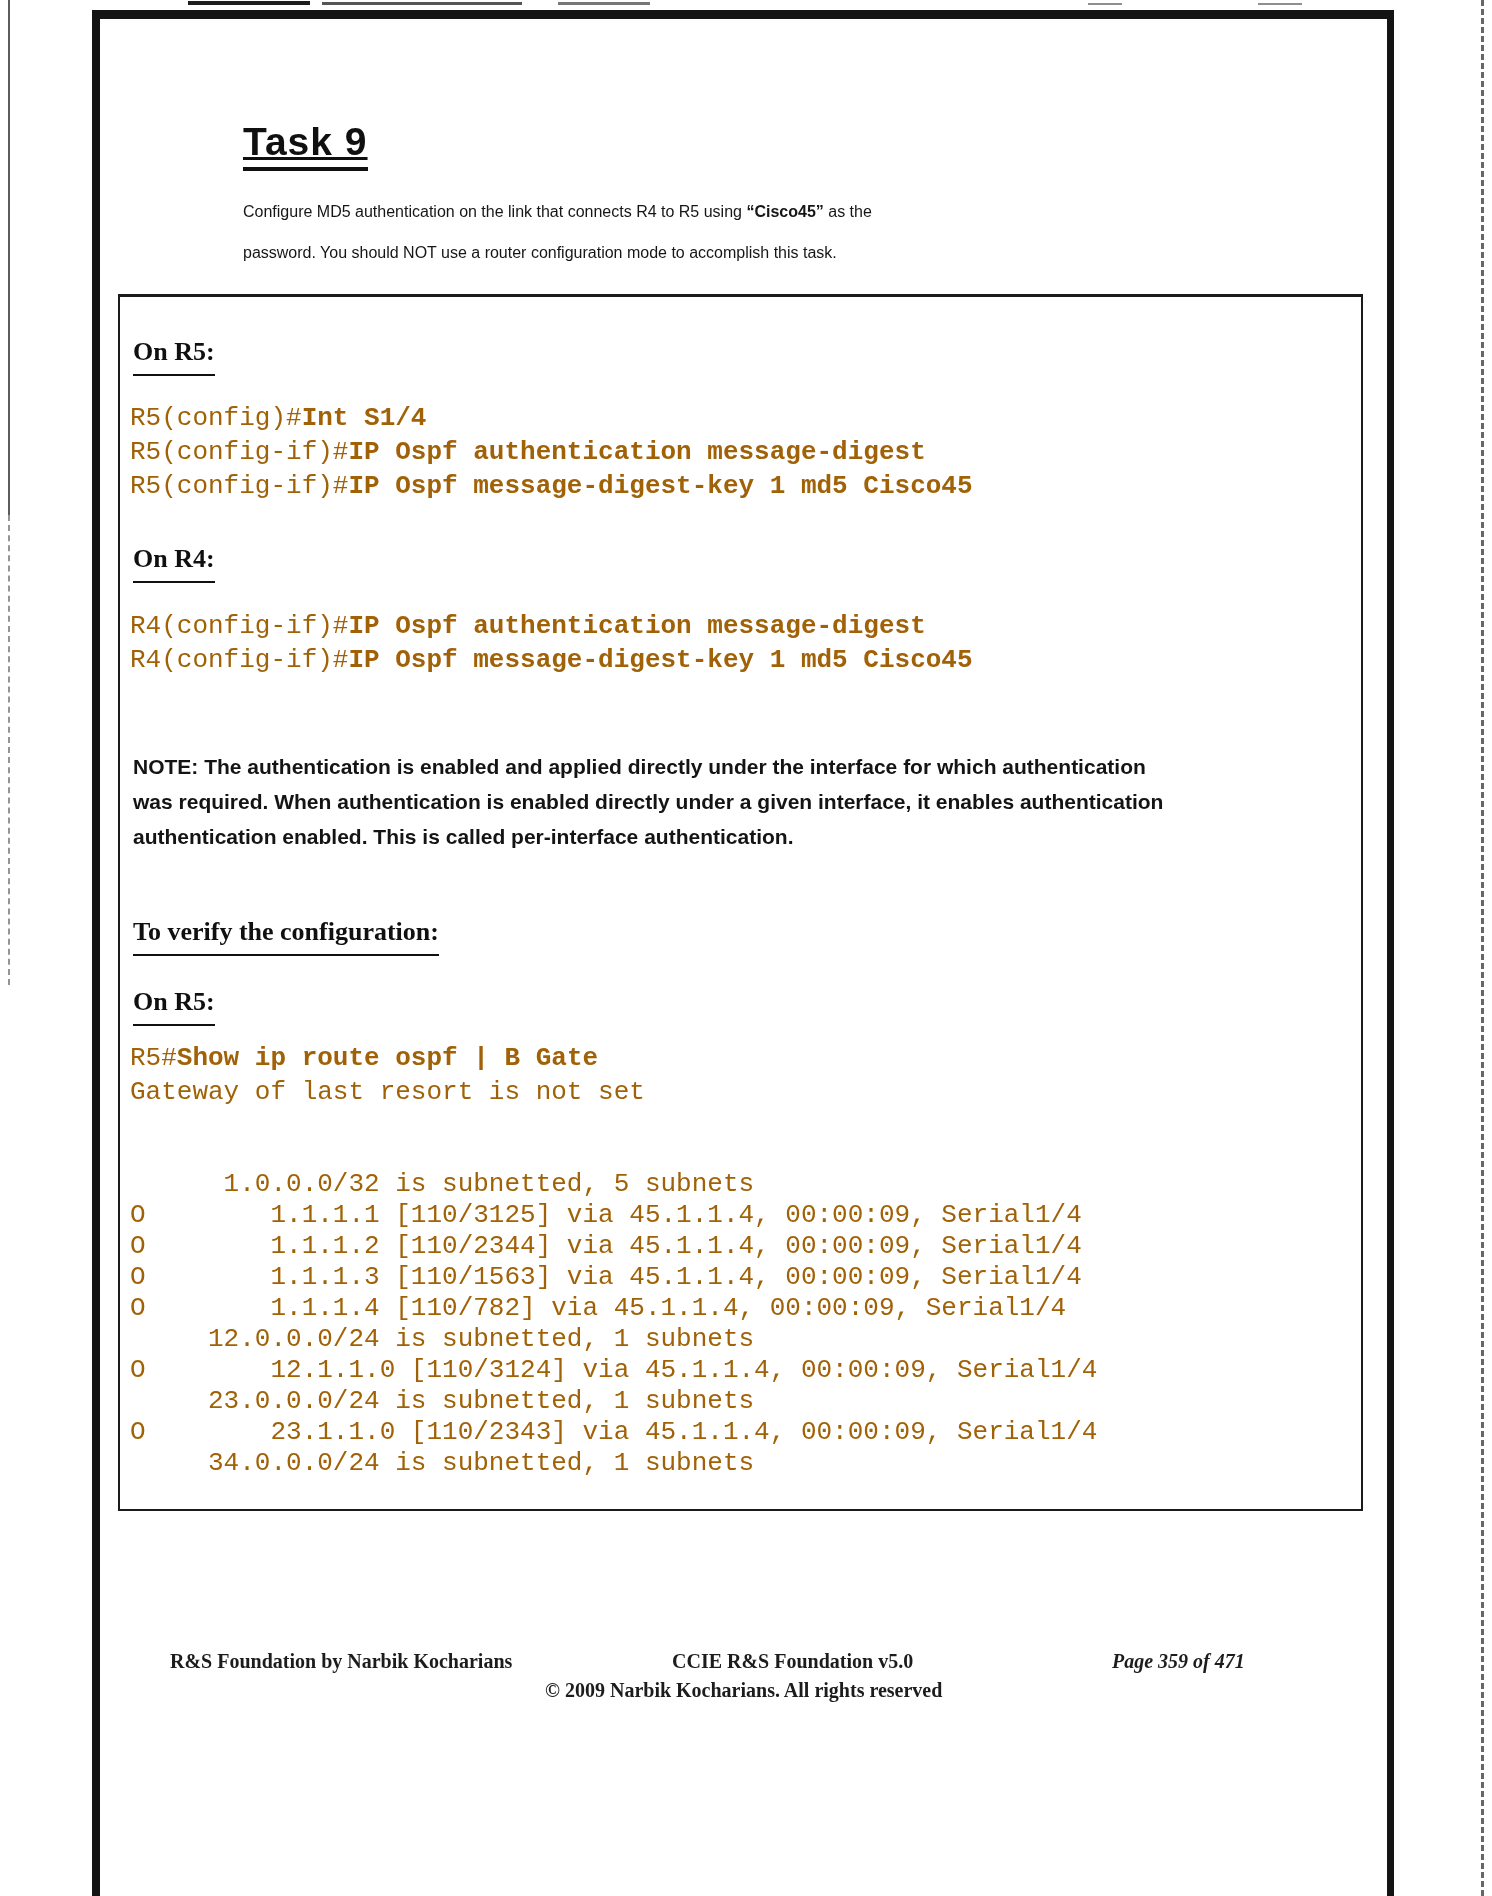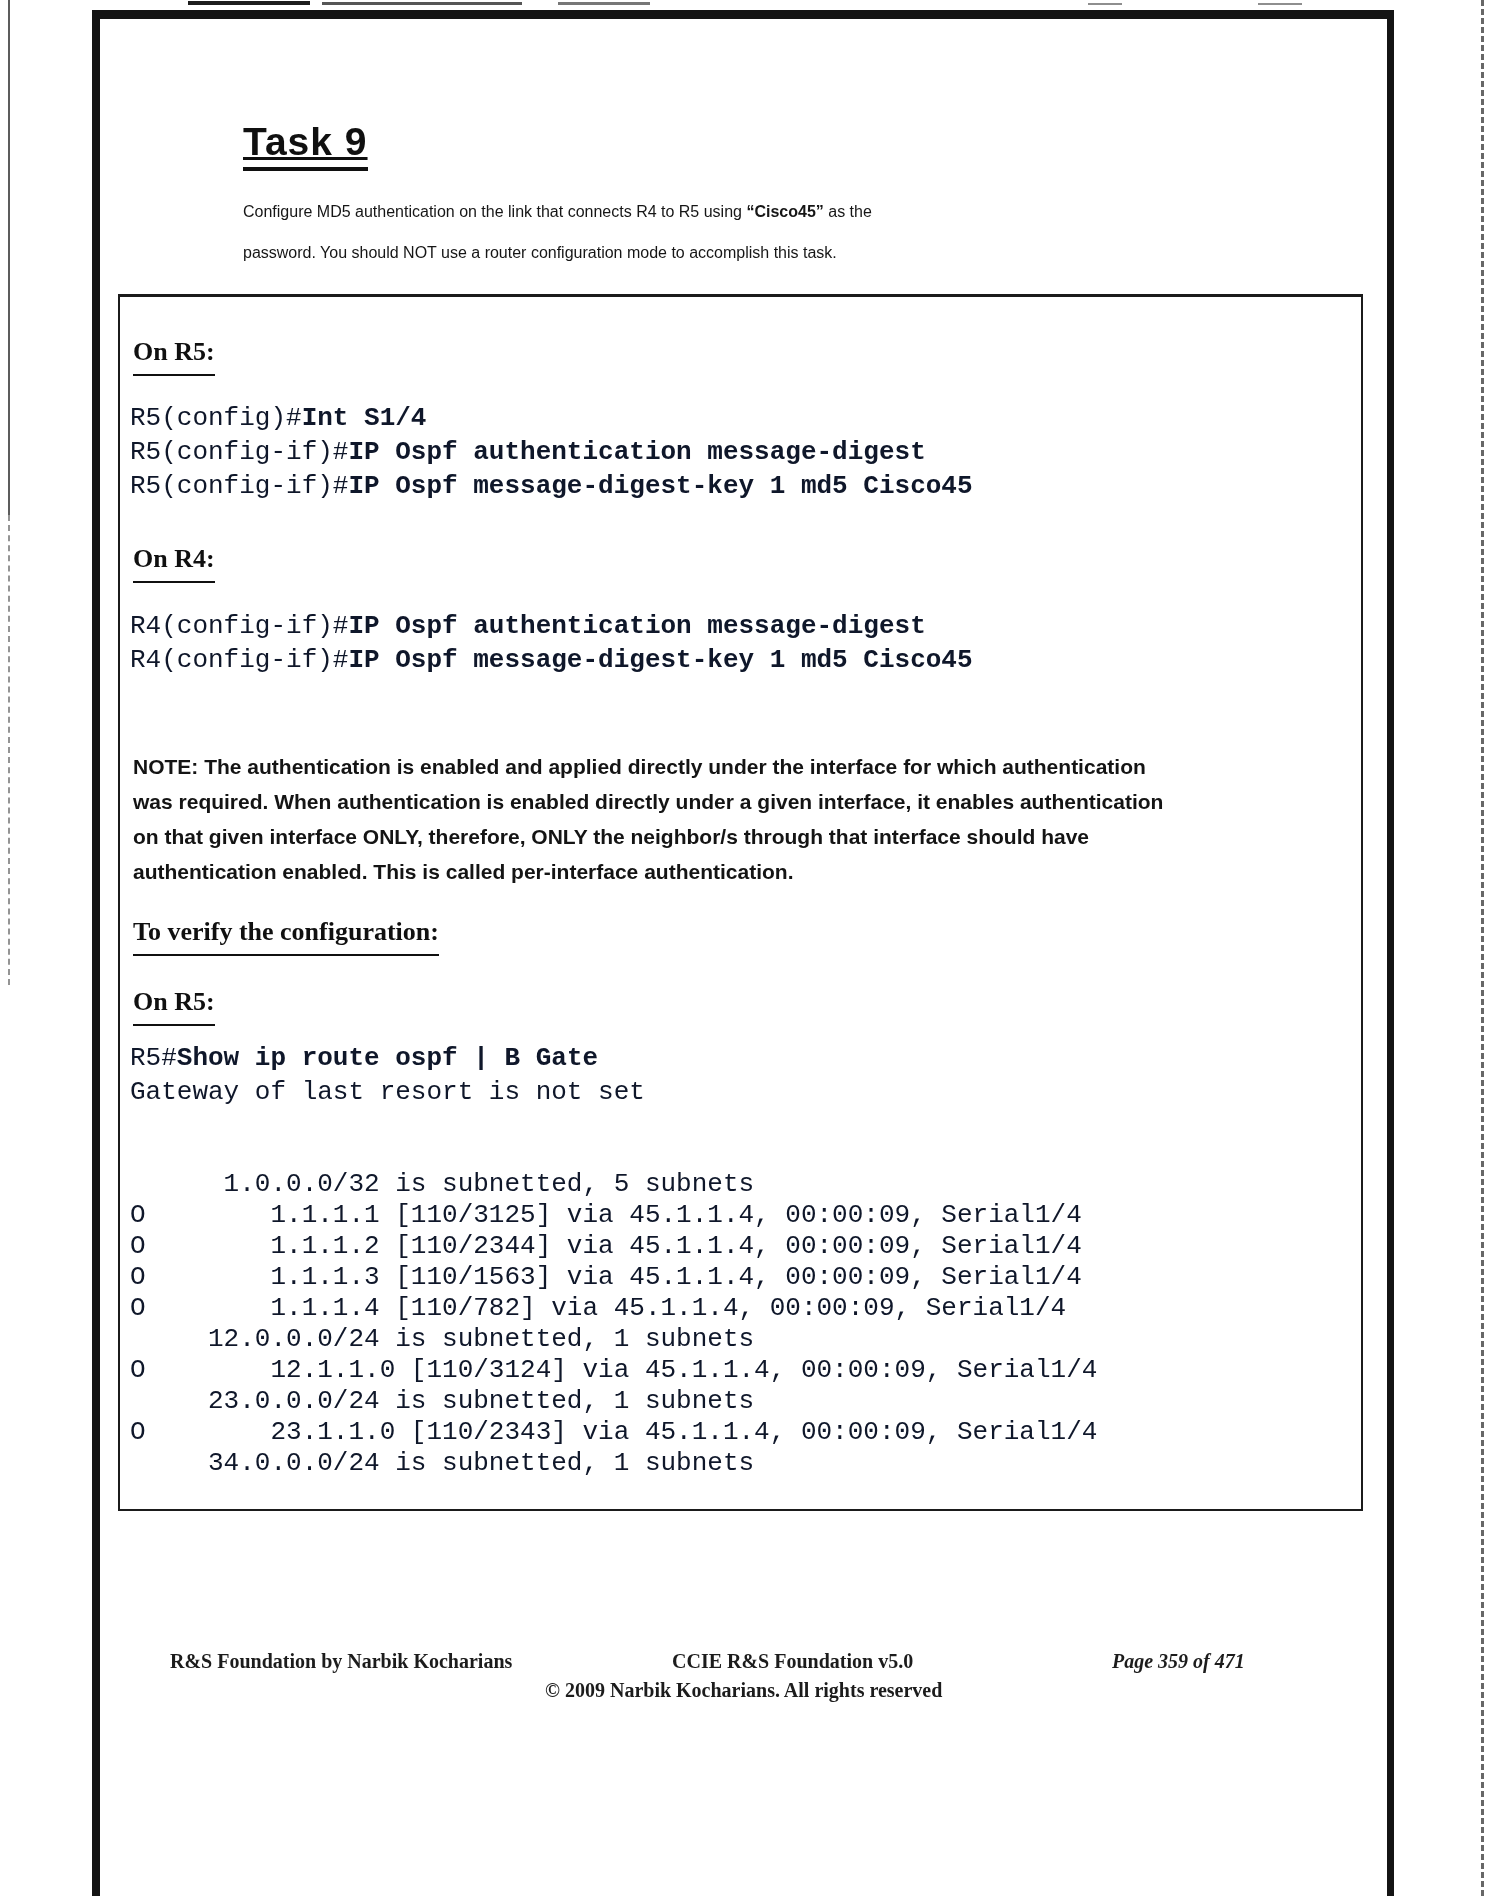--- a/index.html
+++ b/index.html
@@ -28,21 +28,21 @@
                 color:#101010; border-bottom:4px solid #101010; padding-bottom:3px; display:inline-block;text-decoration:underline; }
   .task-desc { position:absolute; left:243px; top:191px; width:1000px; font-size:16px; color:#161616; line-height:41px; }
   .task-desc b { font-weight:bold; }
 
   .answer-box { position:absolute; left:118px; top:294px; width:1245px; height:1217px;
                 border:2px solid #1b1b1b; border-top-width:3px; background:#fff; }
 
   .serif-head { position:absolute; left:13px; font-family:"Liberation Serif", serif; font-size:26px; font-weight:bold;
                 color:#101010; display:inline-block; border-bottom:2px solid #101010; padding-bottom:7px; }
 
-  .cli { font-family:"Liberation Mono", monospace; font-size:26px; color:#0f172a; white-space:pre; }
+  .cli { font-family:"Liberation Mono", monospace; font-size:26px; color:#a16207; white-space:pre; }
   .cli-block { position:absolute; left:10px; line-height:34px; }
   .cli b { font-weight:bold; }
 
   .note { position:absolute; left:13px; top:452px; font-size:21px; font-weight:bold; color:#141414; line-height:35px; }
   .note div { white-space:nowrap; }
 
   .route-block { position:absolute; left:10px; top:872px; line-height:31px; }
   .route-block .cli-line { white-space:pre; }
 
   .footer-line { position:absolute; font-family:"Liberation Serif", serif; font-size:20px; font-weight:bold; color:#1c1c1c; }
@@ -88,21 +88,20 @@
     <div class="serif-head" style="top:247px;">On R4:</div>
 
     <div class="cli-block" style="top:312px;">
       <div class="cli"><span>R4(config-if)#</span><b>IP Ospf authentication message-digest</b></div>
       <div class="cli"><span>R4(config-if)#</span><b>IP Ospf message-digest-key 1 md5 Cisco45</b></div>
     </div>
 
     <div class="note">
       <div>NOTE: The authentication is enabled and applied directly under the interface for which authentication</div>
       <div>was required. When authentication is enabled directly under a given interface, it enables authentication</div>
-      <div>on that given interface ONLY, therefore, ONLY the neighbor/s through that interface should have</div>
       <div>authentication enabled. This is called per-interface authentication.</div>
     </div>
 
     <div class="serif-head" style="top:620px;">To verify the configuration:</div>
 
     <div class="serif-head" style="top:690px;">On R5:</div>
 
     <div class="cli-block" style="top:744px;">
       <div class="cli"><span>R5#</span><b>Show ip route ospf | B Gate</b></div>
     </div>

